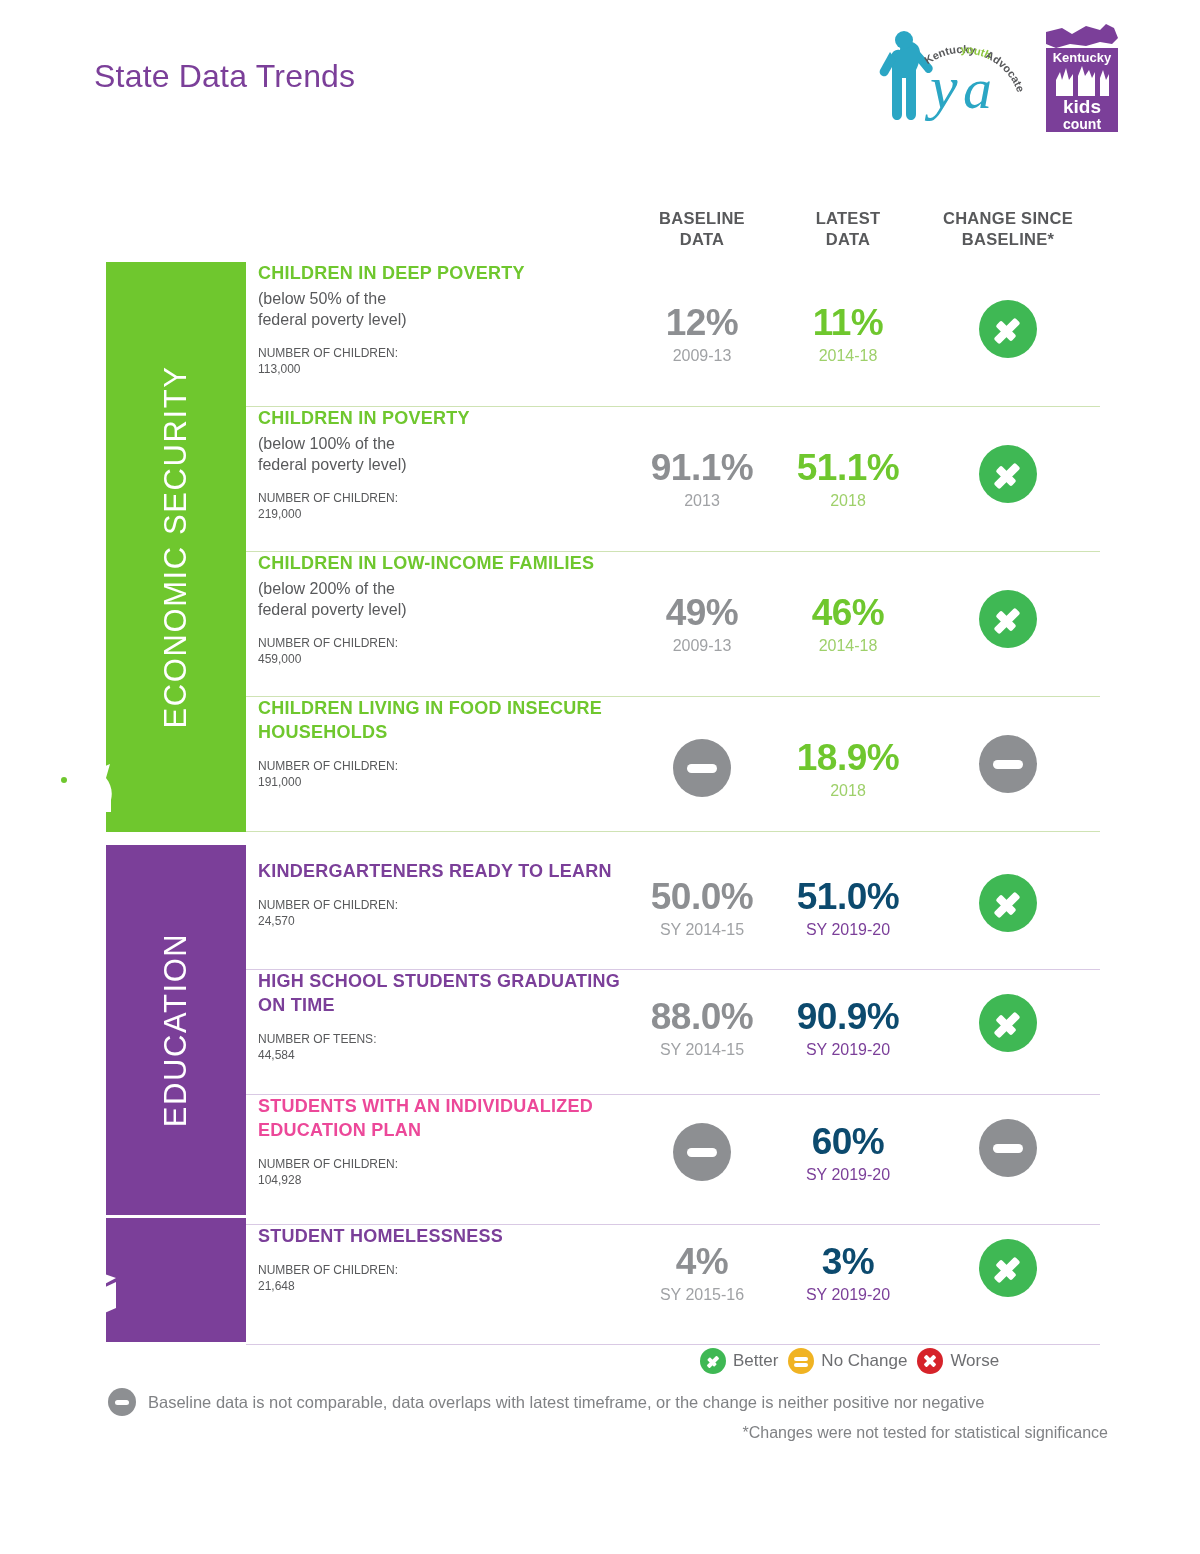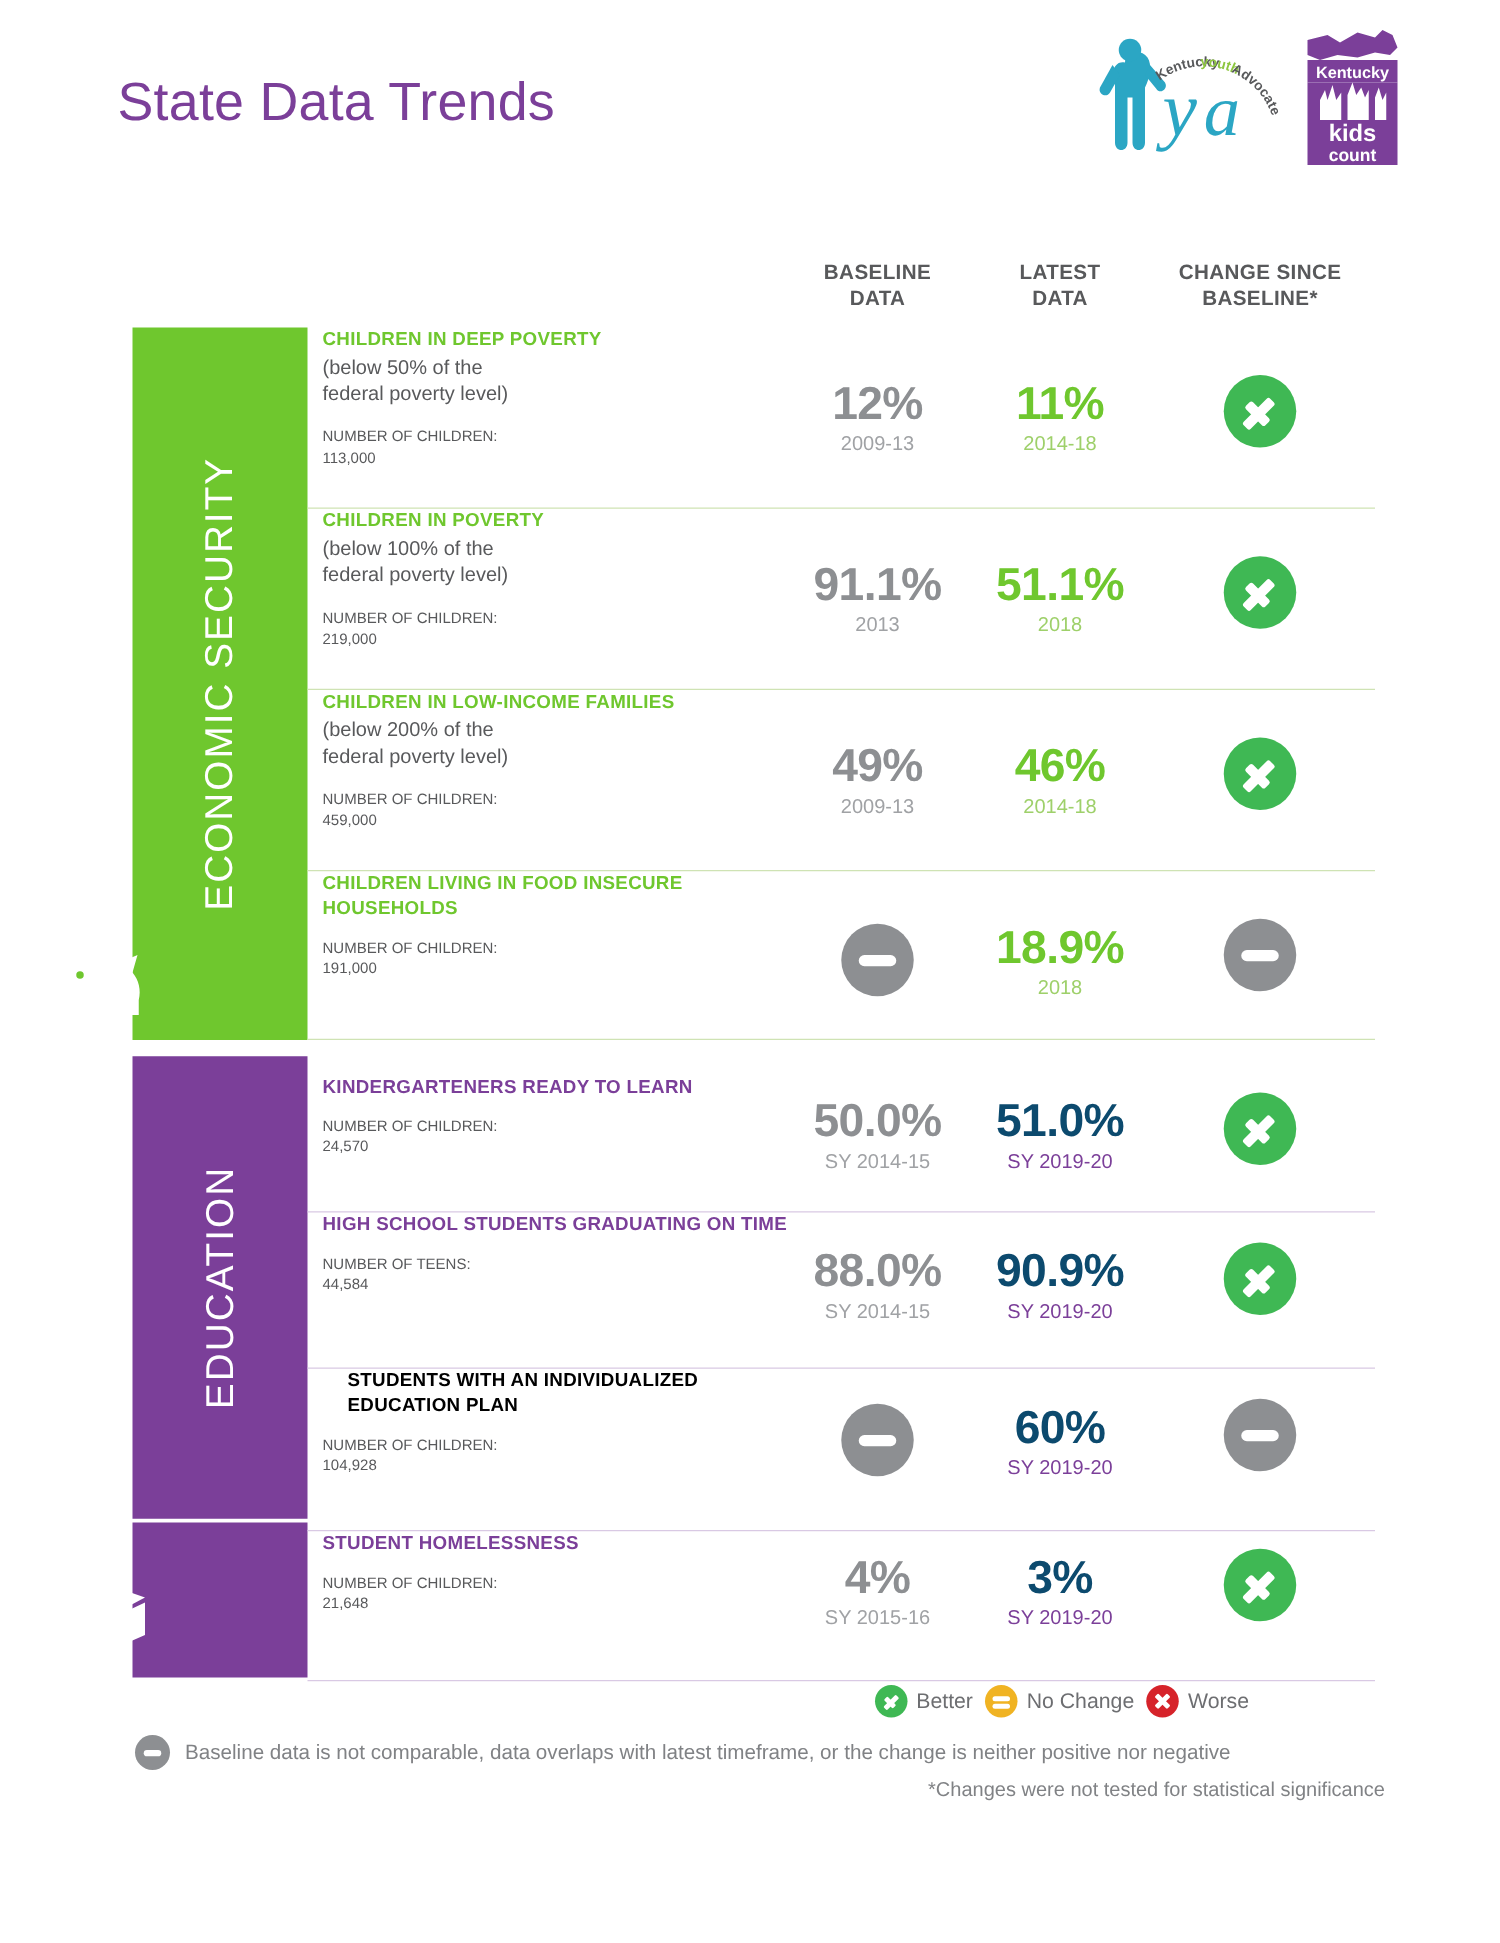--- a/index.html
+++ b/index.html
@@ -9,21 +9,21 @@
     font-family:"Liberation Sans", sans-serif;
     color:#58595b;
     position:relative;
     overflow:hidden;
   }
   .page{position:relative;width:1200px;height:1554px;}
 
   
   .page-title{
     position:absolute;left:94px;top:58px;
-    font-size:43px;font-weight:400;color:#7b3f99;
+    font-size:32px;font-weight:400;color:#7b3f99;
     letter-spacing:.2px;
   }
   .logos{position:absolute;right:78px;top:22px;display:flex;align-items:flex-start;gap:14px;}
   .kya-logo{position:relative;width:150px;height:110px;}
   .kkc-logo{position:relative;width:80px;height:110px;}
 
   
   .col-headers{
     position:absolute;top:208px;left:0;width:1200px;height:52px;
   }
@@ -53,21 +53,21 @@
   .rows{position:absolute;left:258px;width:842px;}
 
   .row{position:relative;}
   .row .divider{
     position:absolute;left:-12px;right:0;bottom:0;height:1px;
   }
   .row-label{
     position:absolute;left:0;top:0;width:380px;
   }
   .metric-name{
-    font-size:15px;font-weight:700;letter-spacing:.25px;line-height:1.32;
+    font-size:18px;font-weight:700;letter-spacing:.25px;line-height:1.32;
     text-transform:uppercase;
   }
   .metric-sub{
     font-size:16px;color:#58595b;line-height:1.33;font-weight:400;margin-top:2px;
   }
   .metric-count{
     font-size:12px;color:#58595b;line-height:1.35;font-weight:400;
   }
   .metric-count .cnum{display:block;}
 
@@ -335,21 +335,21 @@
           </div>
           <div class="cell c-latest" style="top: 28px;">
             <div class="big purple">90.9%</div>
             <div class="sub purple">SY 2019-20</div>
           </div>
           <div class="cell c-change" style="top: 24px;"><div class="badge badge-good" style="margin: 0px auto;"></div></div>
           <div class="divider" style="background: rgb(217, 201, 228);"></div>
         </div>
         <div class="row" style="position: absolute; top: 235px; height: 130px; left: 0px; right: 0px;">
           <div class="row-label">
-            <div class="metric-name" style="color: #000000; margin-left: 20px;">STUDENTS WITH AN INDIVIDUALIZED EDUCATION PLAN</div>
+            <div class="metric-name" style="color: #ec4899;">STUDENTS WITH AN INDIVIDUALIZED EDUCATION PLAN</div>
             <div class="metric-count" style="margin-top: 13px;">
               <span class="cnum">NUMBER OF CHILDREN:</span>
               <span class="cnum">104,928</span>
             </div>
           </div>
           <div class="cell c-baseline" style="top: 28px;"><div class="badge badge-na" style="margin: 0px auto;"></div></div>
           <div class="cell c-latest" style="top: 28px;">
             <div class="big purple">60%</div>
             <div class="sub purple">SY 2019-20</div>
           </div>

